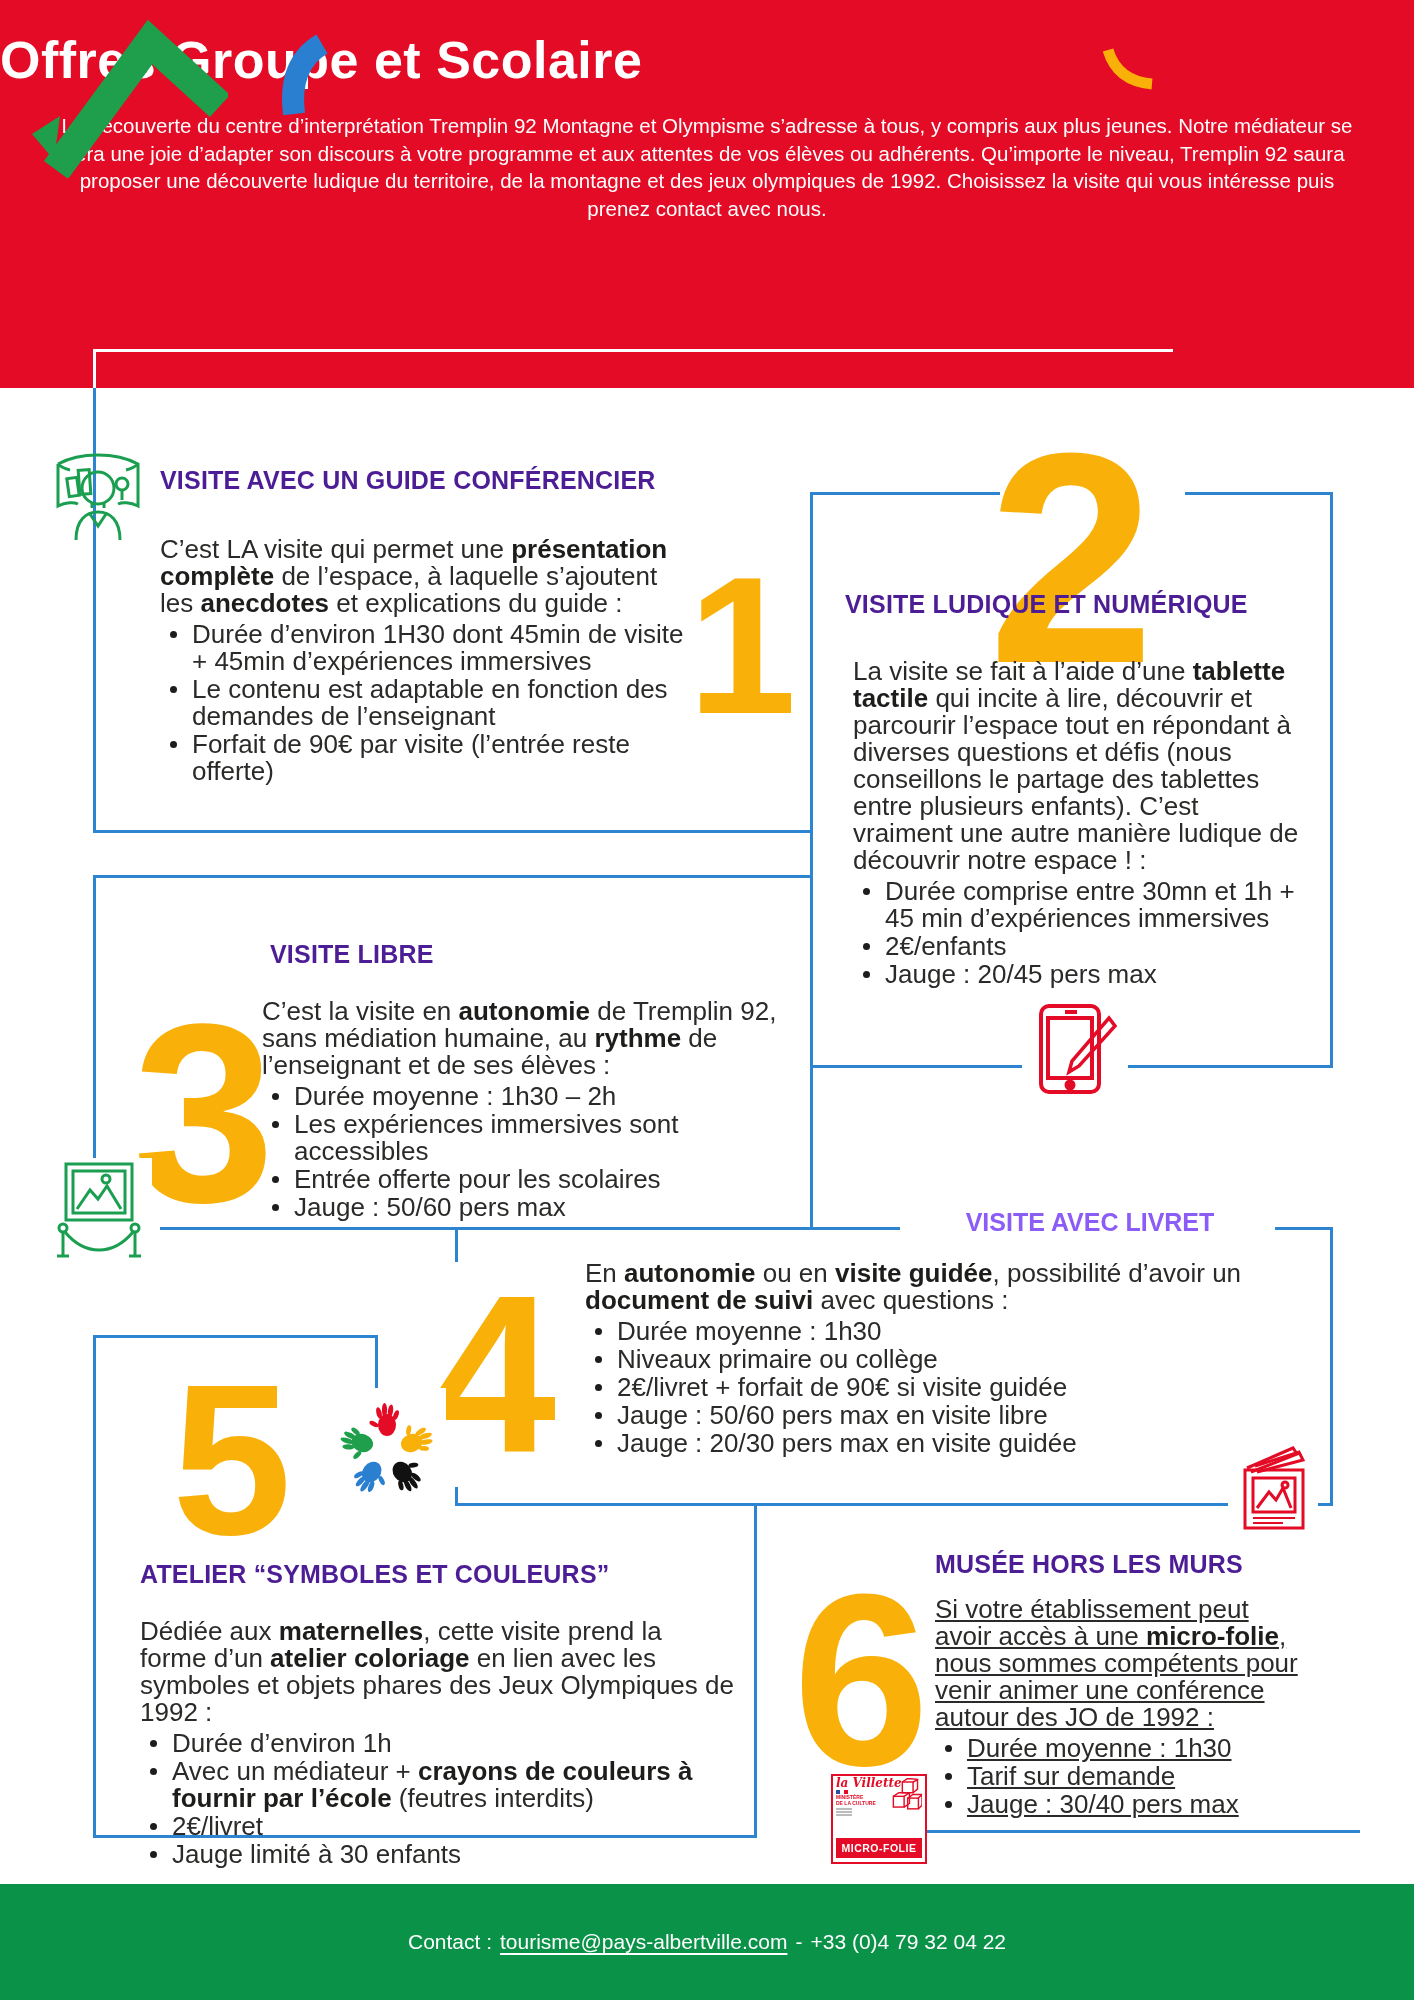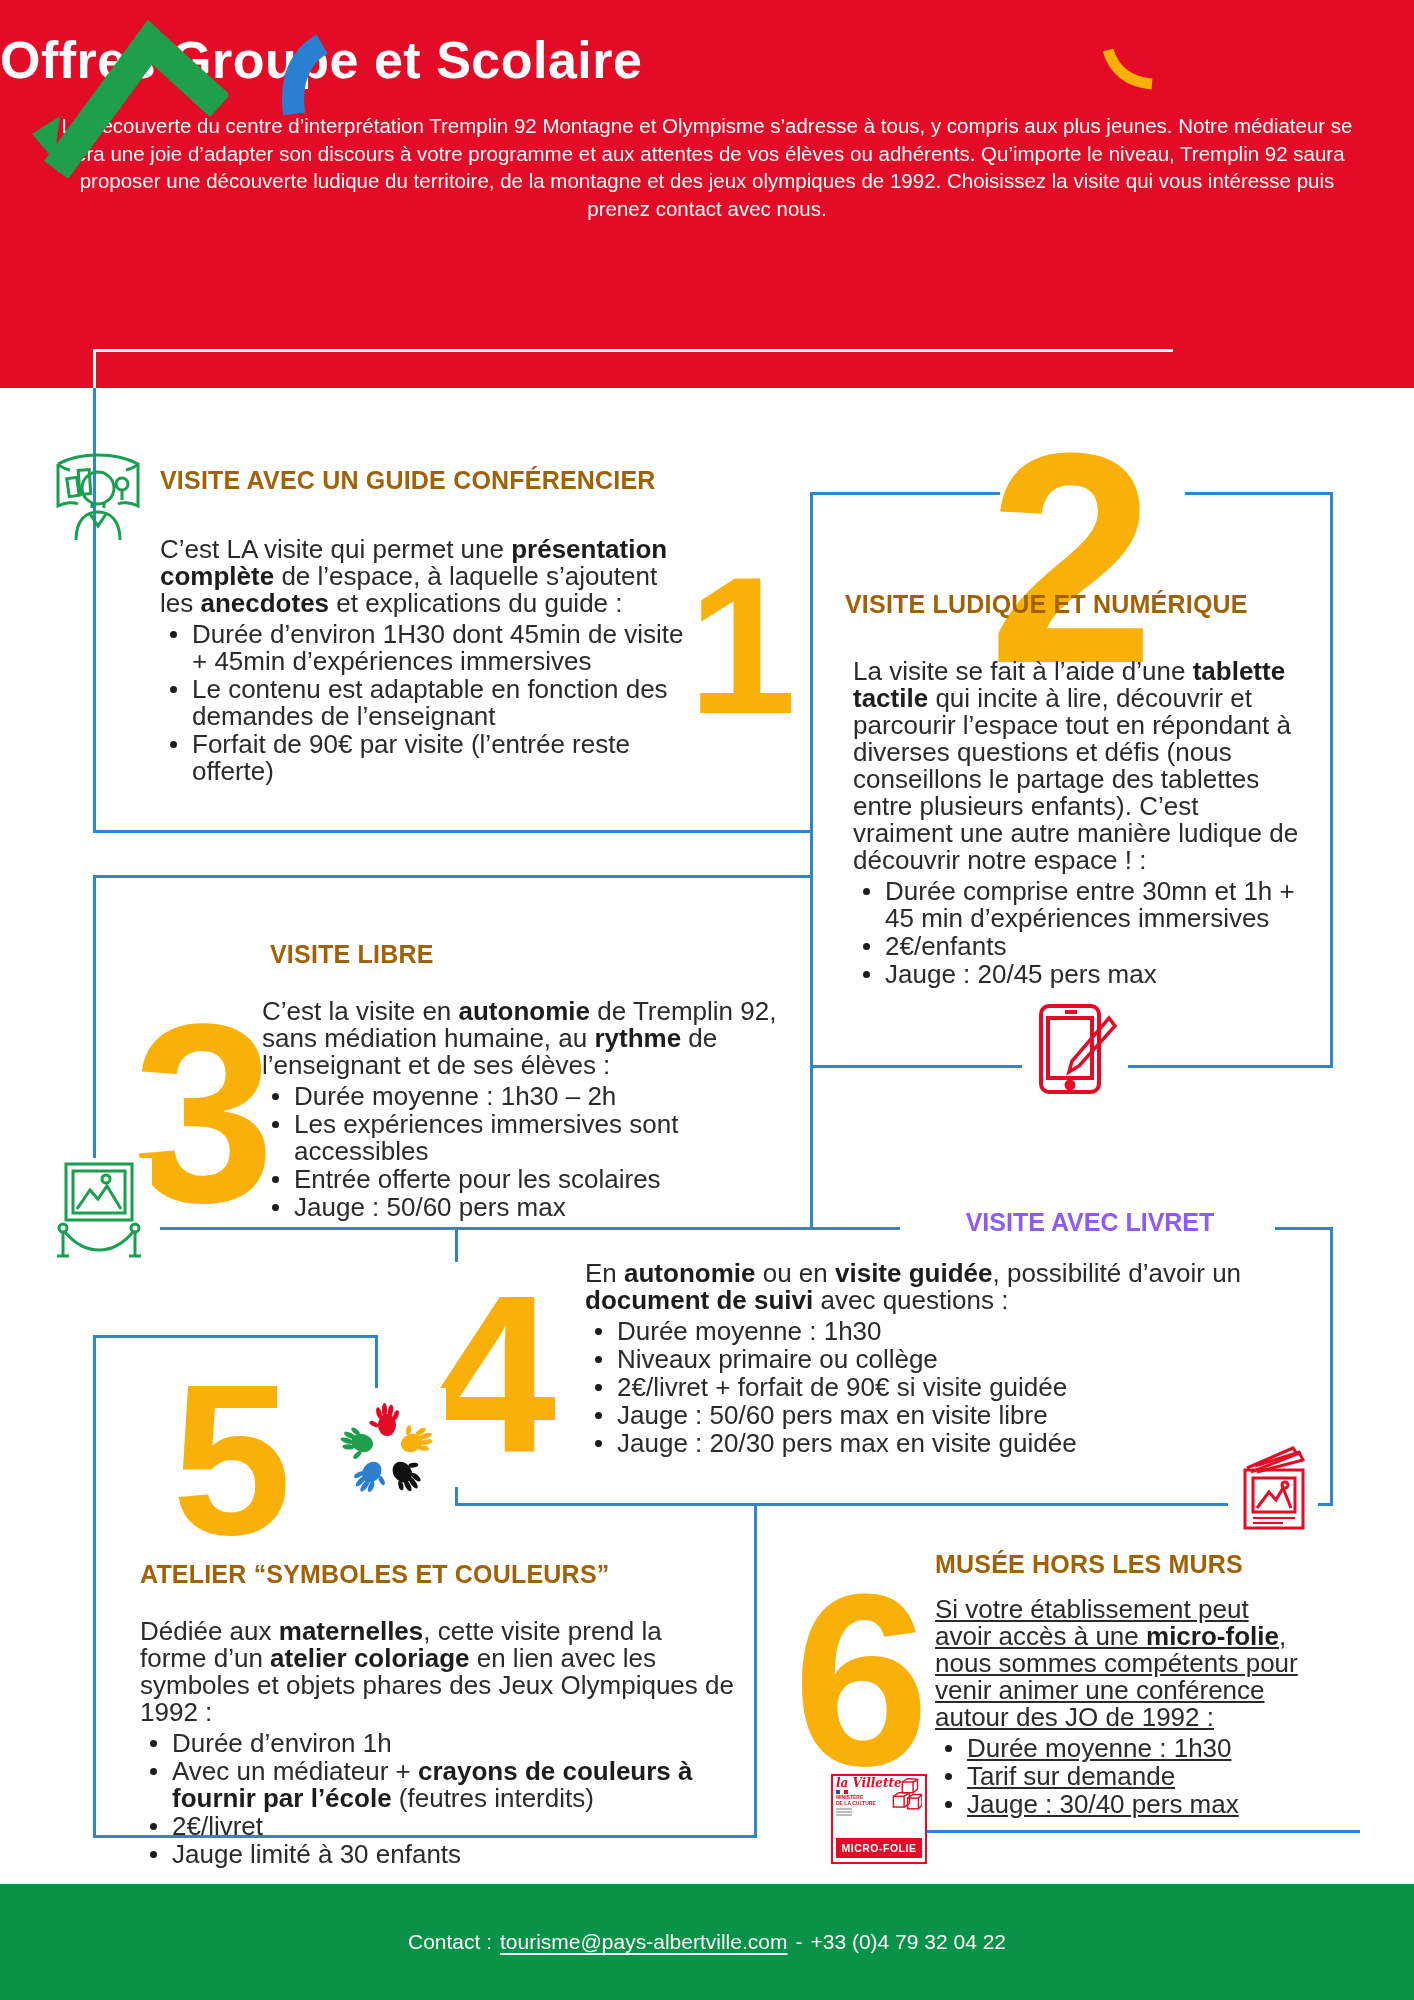--- a/index.html
+++ b/index.html
@@ -10,21 +10,21 @@
   .hdr-title{position:absolute;left:0;top:30px;width:1414px;
              color:#fff;font-size:52px;font-weight:800;letter-spacing:.5px;}
   .hdr-intro{position:absolute;left:50%;top:112px;width:1300px;transform:translateX(-50%);
              text-align:center;color:#fff;font-size:20.5px;line-height:27.5px;font-weight:500;}
   
   .ln{position:absolute;background:#2d85d2;z-index:1;}
   .ln.white{background:#ffffff;}
   
   .num{position:absolute;color:#f9b008;font-weight:800;line-height:1;z-index:2;}
   
-  .sec-title{position:absolute;font-size:25px;font-weight:800;color:#a16207;z-index:3;letter-spacing:.2px;}
+  .sec-title{position:absolute;font-size:25px;font-weight:800;color:#4c1d95;z-index:3;letter-spacing:.2px;}
   .sec-body{position:absolute;font-size:26px;line-height:27px;z-index:3;color:#2a2a28;}
   .sec-body p{margin:0 0 3px 0;}
   .sec-body .bold, .sec-body b{font-weight:700;color:#1d1d1b;}
   ul.blist{list-style:none;margin:4px 0 0 0;padding:0;}
   ul.blist li{position:relative;padding-left:32px;margin:1px 0;}
   ul.blist li::before{content:"";position:absolute;left:10px;top:10px;width:7px;height:7px;
                       border-radius:50%;background:#1d1d1b;}
   
   .icon{position:absolute;z-index:2;background:#fff;display:flex;align-items:center;justify-content:center;}
   .icon.nobg{background:transparent;}

